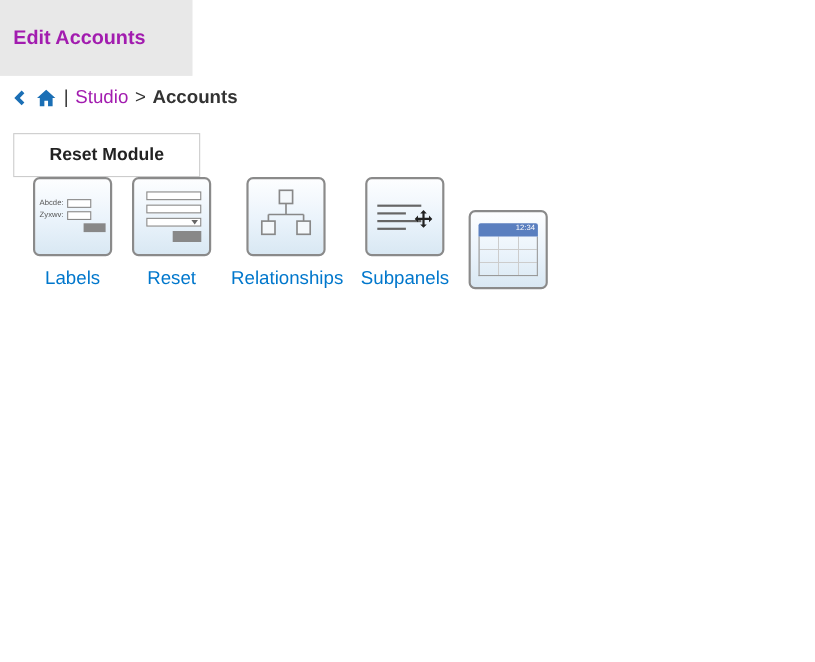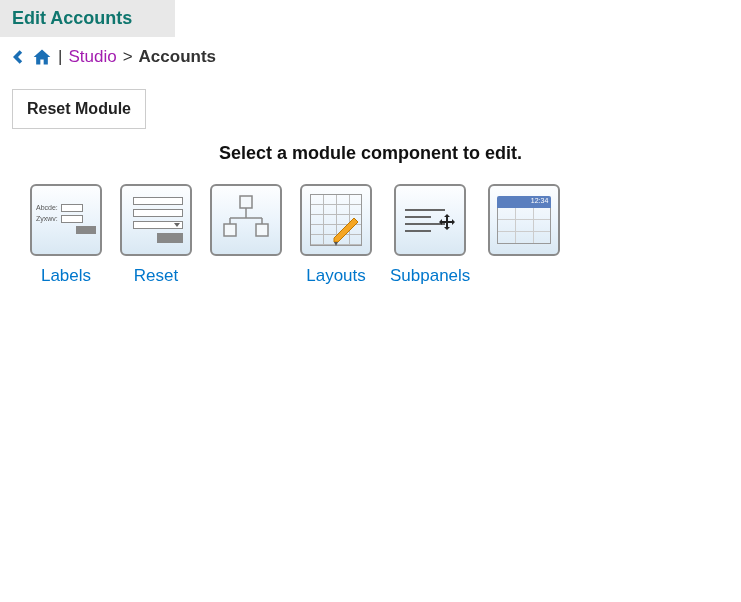--- a/index.html
+++ b/index.html
@@ -3,24 +3,24 @@
 <meta charset="utf-8">
 <style>
   * { box-sizing: border-box; margin: 0; padding: 0; }
   body {
     font-family: Arial, Helvetica, sans-serif;
     background: #fff;
     width: 741px;
   }
   .header-bar {
     background: #e8e8e8;
-    padding: 8px 12px;
+    padding: 24px 12px;
     font-weight: bold;
     font-size: 18px;
-    color: #0f766e;
+    color: #a21caf;
     display: inline-block;
     min-width: 175px;
   }
   .breadcrumb-row {
     padding: 10px 12px 4px 8px;
     font-size: 17px;
     display: flex;
     align-items: center;
     gap: 4px;
   }
@@ -44,39 +44,40 @@
     color: #333;
     font-weight: bold;
   }
   .content-area {
     padding: 18px 12px;
   }
   .reset-btn {
     display: inline-block;
     border: 1px solid #ccc;
     background: #fff;
-    padding: 10px 14px;
+    padding: 10px 32px;
     font-size: 16px;
     font-weight: bold;
     color: #222;
     cursor: pointer;
   }
   .section-title {
     text-align: center;
     font-weight: bold;
     font-size: 18px;
     margin-top: 14px;
     margin-bottom: 20px;
     color: #111;
   }
   .tiles {
     display: flex;
     flex-wrap: wrap;
     gap: 28px 18px;
     padding: 0 18px;
+    align-items: flex-end;
   }
   .tile {
     display: flex;
     flex-direction: column;
     align-items: center;
     cursor: pointer;
   }
   .tile-icon {
     width: 72px;
     height: 72px;
@@ -155,21 +156,20 @@
   </span>
   <span class="breadcrumb-sep">|</span>
   <span class="breadcrumb-link">Studio</span>
   <span class="breadcrumb-sep">&gt;</span>
   <span class="breadcrumb-current">Accounts</span>
 </div>
 
 <div class="content-area">
   <button class="reset-btn">Reset Module</button>
 
-  <div class="section-title">Select a module component to edit.</div>
 
   <div class="tiles">
 
     <div class="tile">
       <div class="tile-icon">
         <div class="labels-inner">
           <div class="row">
               <span>Abcde:</span>
               <span class="box"></span>
             </div>
@@ -204,34 +204,23 @@
             <rect x="22" y="6" width="12" height="12" fill="#f4f8fb" stroke="#888" stroke-width="1.5"></rect>
             <line x1="28" y1="18" x2="28" y2="28" stroke="#888" stroke-width="1.5"></line>
             <line x1="12" y1="28" x2="44" y2="28" stroke="#888" stroke-width="1.5"></line>
             <line x1="12" y1="28" x2="12" y2="34" stroke="#888" stroke-width="1.5"></line>
             <line x1="44" y1="28" x2="44" y2="34" stroke="#888" stroke-width="1.5"></line>
             <rect x="6" y="34" width="12" height="12" fill="#f4f8fb" stroke="#888" stroke-width="1.5"></rect>
             <rect x="38" y="34" width="12" height="12" fill="#f4f8fb" stroke="#888" stroke-width="1.5"></rect>
           </svg>
         </div>
       </div>
-    </div>
-
-    <div class="tile">
-      <div class="tile-icon">
-        <div class="layouts-inner">
-          <div class="grid"></div>
-          <svg class="pencil" viewBox="0 0 36 36">
-            <polygon points="6,30 10,30 30,10 26,6 6,26" fill="#f5a623" stroke="#c07800" stroke-width="1"></polygon>
-            <polygon points="6,30 10,30 8,34" fill="#555"></polygon>
-          </svg>
-        </div>
-      </div>
-      <div class="tile-label">Layouts</div>
-    </div>
+      <div class="tile-label">Relationships</div>
+    </div>
+
 
     <div class="tile">
       <div class="tile-icon">
         <div class="sub-inner">
           <div class="line"></div>
           <div class="line short"></div>
           <div class="line"></div>
           <div class="line short"></div>
           <svg class="move" viewBox="0 0 24 24">
             <path fill="#222" d="M12 2l3 3h-2v4h4V7l3 3-3 3v-2h-4v4h2l-3 3-3-3h2v-4H7v2l-3-3 3-3v2h4V5H9z"></path>

